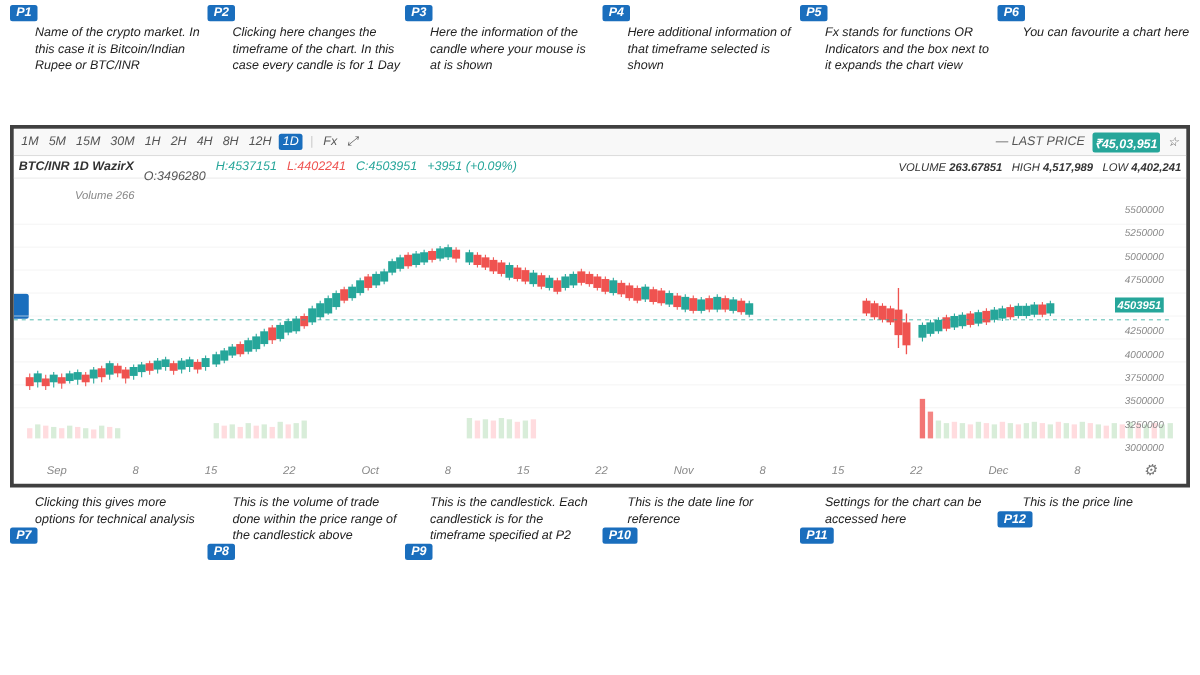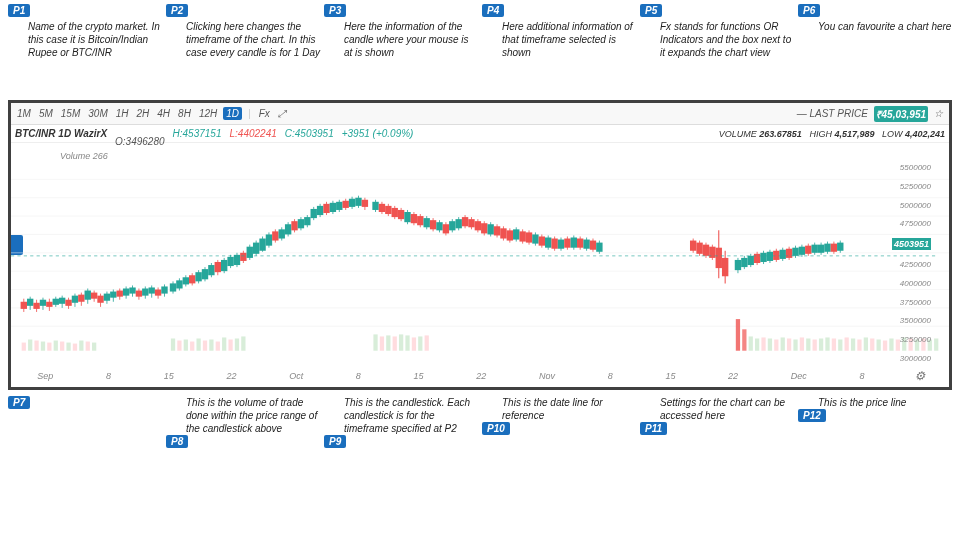--- a/index.html
+++ b/index.html
@@ -625,20 +625,21 @@
     </div>
 
     <div class="chart-bottom-bar">
       <span class="settings-icon">⚙</span>
     </div>
 
   </div>
 
   <div class="bottom-annotations">
     <div class="annotation-box">
+      <span class="annotation-text">Clicking this gives more options for technical analysis</span>
       <span class="annotation-label">P7</span>
     </div>
     <div class="annotation-box">
       <span class="annotation-text">This is the volume of trade done within the price range of the candlestick above</span>
       <span class="annotation-label">P8</span>
     </div>
     <div class="annotation-box">
       <span class="annotation-text">This is the candlestick. Each candlestick is for the timeframe specified at P2</span>
       <span class="annotation-label">P9</span>
     </div>

